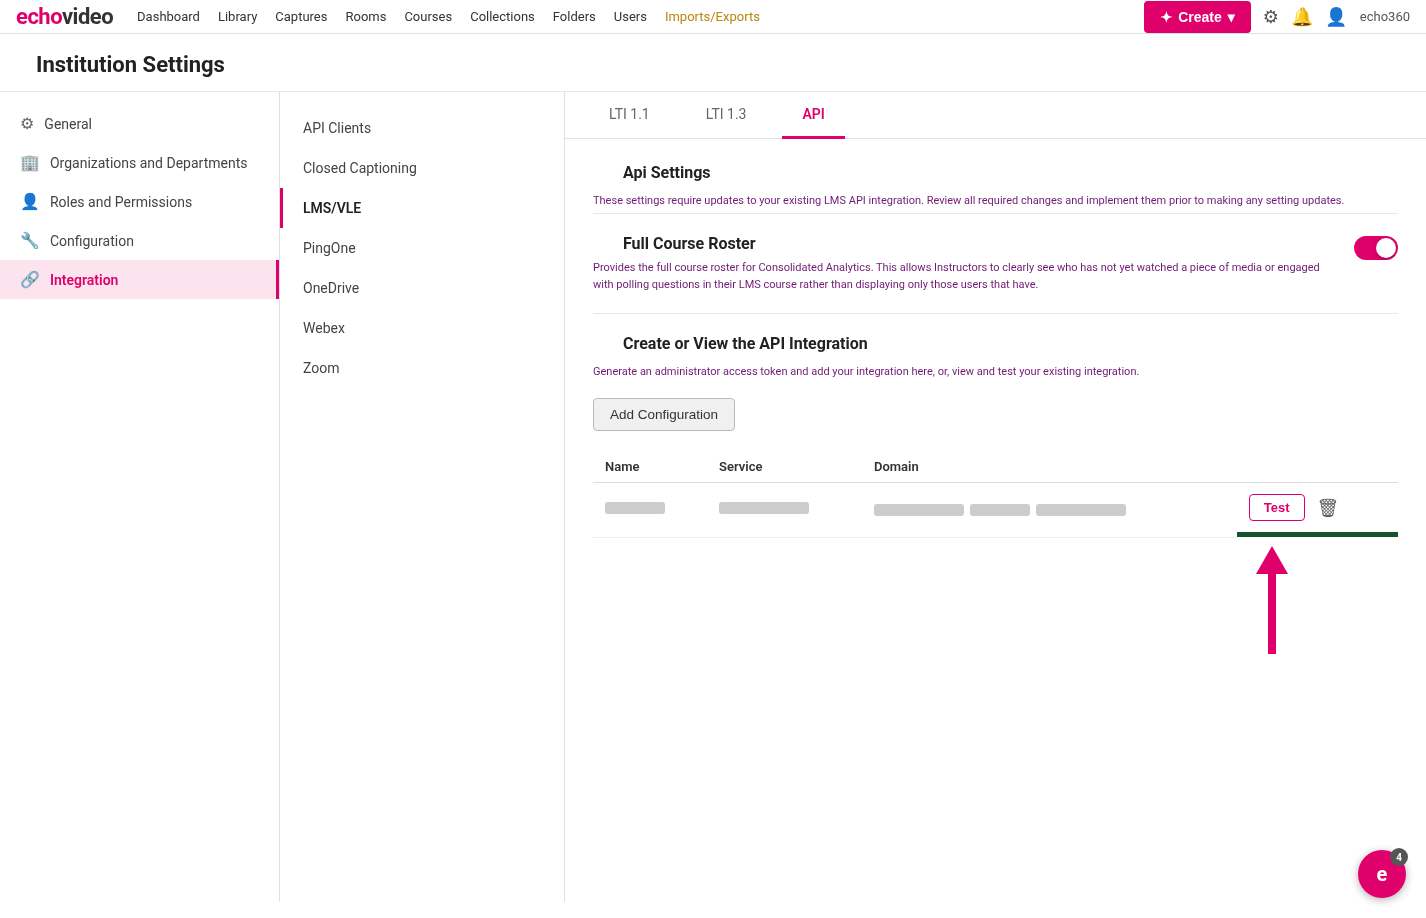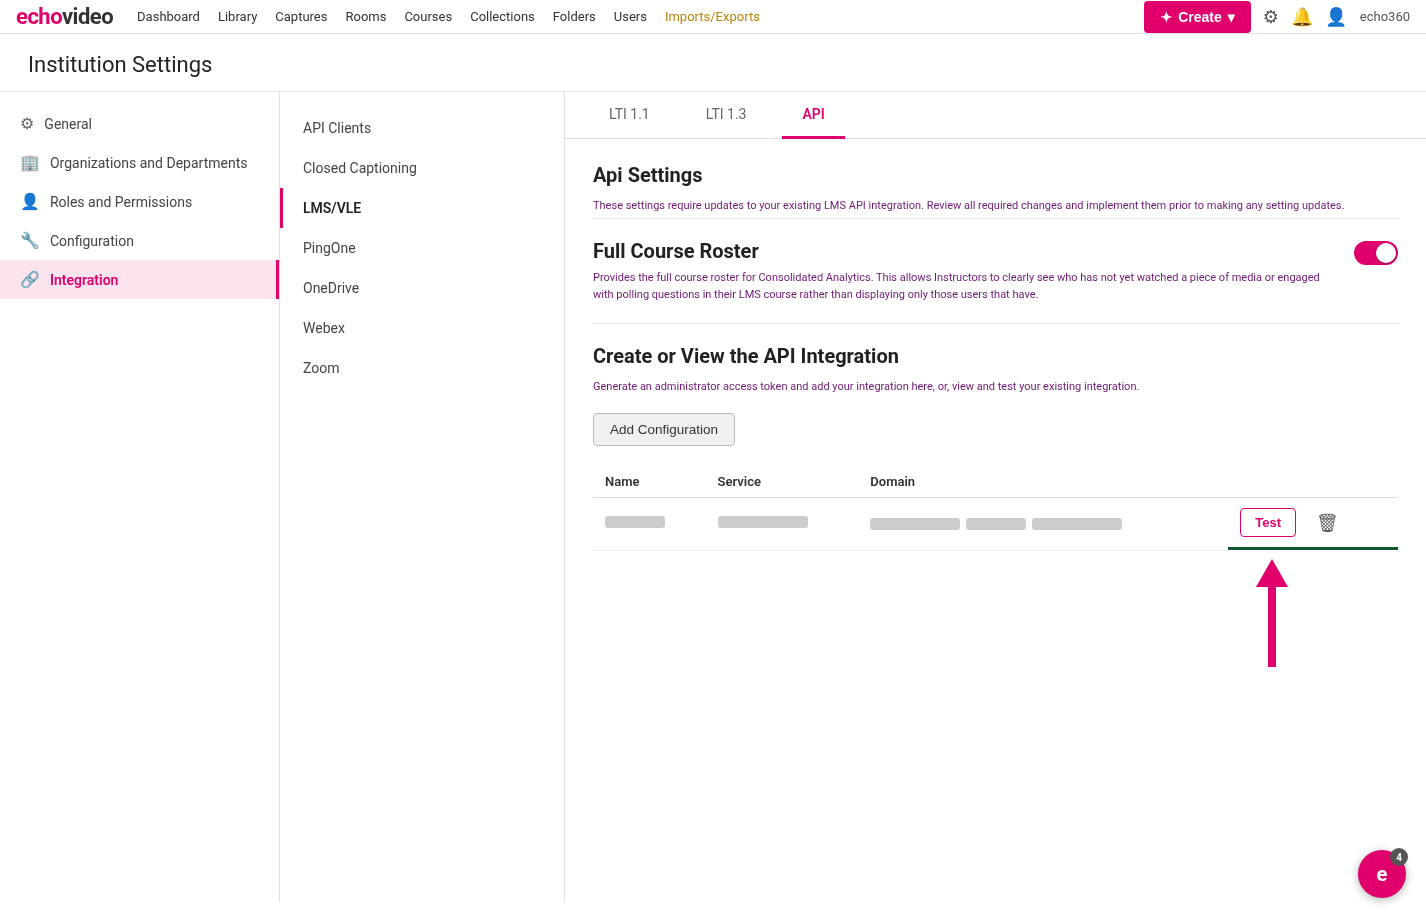--- a/index.html
+++ b/index.html
@@ -20,21 +20,21 @@
     .create-btn {
       background: #e0006b; color: #fff; border: none; border-radius: 4px;
       padding: 8px 16px; font-size: 14px; font-weight: 600; cursor: pointer;
       display: flex; align-items: center; gap: 6px;
     }
     .nav-icon { font-size: 18px; cursor: pointer; color: #555; }
     .user-label { font-size: 13px; color: #555; }
 
     
     .page-container { display: flex; flex-direction: column; height: calc(100vh - 50px); }
-    .page-title { padding: 18px 28px 14px; font-size: 22px; font-weight: 400; color: #222; border-bottom: 1px solid #e8e8e8; }
+    .page-title { padding: 18px 36px 14px; font-size: 22px; font-weight: 700; color: #222; border-bottom: 1px solid #e8e8e8; }
 
     .content-area { display: flex; flex: 1; overflow: hidden; }
 
     
     .sidebar-left {
       width: 280px; min-width: 280px; border-right: 1px solid #e0e0e0;
       padding: 12px 0; overflow-y: auto;
     }
     .sidebar-item {
       display: flex; align-items: center; gap: 10px;
@@ -64,21 +64,21 @@
       padding: 0 24px;
     }
     .tab {
       padding: 14px 20px; cursor: pointer; font-size: 14px; color: #666;
       border-bottom: 3px solid transparent; margin-bottom: -1px;
     }
     .tab.active { color: #e0006b; border-bottom: 3px solid #e0006b; font-weight: 600; }
 
     
     .section { padding: 24px 28px; }
-    .section-title { font-size: 20px; font-weight: 700; color: #222; margin-bottom: 10px; }
+    .section-title { font-size: 16px; font-weight: 700; color: #222; margin-bottom: 10px; margin-left: 30px; }
     .section-desc { font-size: 11px; color: #701a75; line-height: 1.55; max-width: 780px; }
 
     
     .toggle-row { display: flex; align-items: flex-start; gap: 16px; margin-top: 12px; }
     .toggle-text { flex: 1; }
     .toggle-switch {
       width: 44px; height: 24px; background: #e0006b; border-radius: 12px;
       position: relative; cursor: pointer; flex-shrink: 0; margin-top: 2px;
     }
     .toggle-knob {
@@ -302,21 +302,21 @@
               <td>
                 <span class="redacted redacted-md"></span>
               </td>
               <td>
                 <div class="domain-cell">
                   <span class="redacted redacted-md"></span>
                   <span class="redacted redacted-sm"></span>
                   <span class="redacted redacted-md"></span>
                 </div>
               </td>
-              <td style="display:flex; gap:16px; border-bottom: 3px solid #14532d; padding: 10px 12px;">
+              <td style="display:flex; align-items:center; gap:8px; border-bottom: 5px solid #14532d; padding: 10px 12px;">
                 <button class="test-btn">
                   <span>Test</span>
                 </button>
                 <span class="delete-icon">🗑</span>
               </td>
             </tr>
           </tbody>
         </table>
 
         

